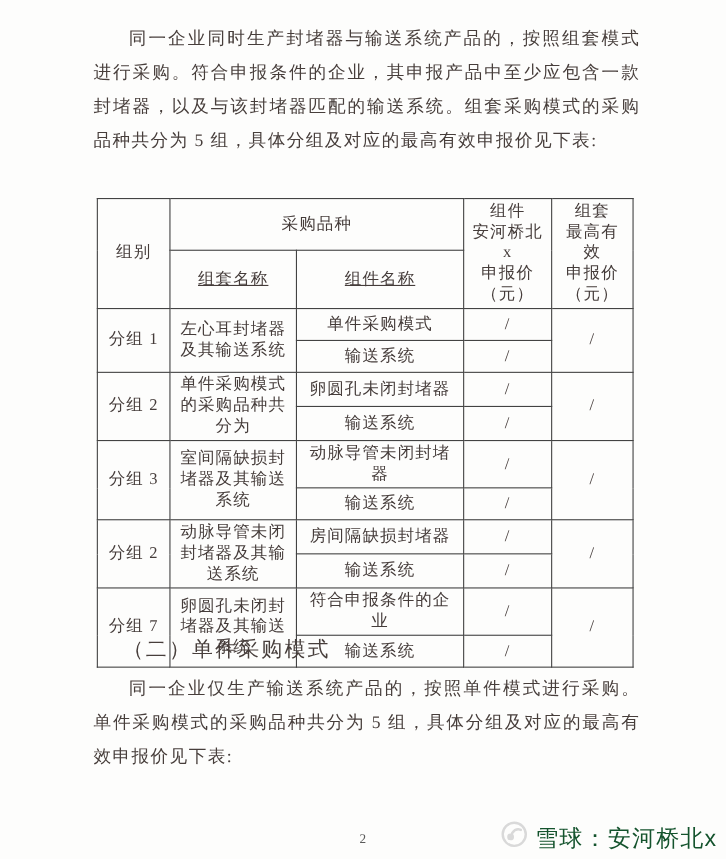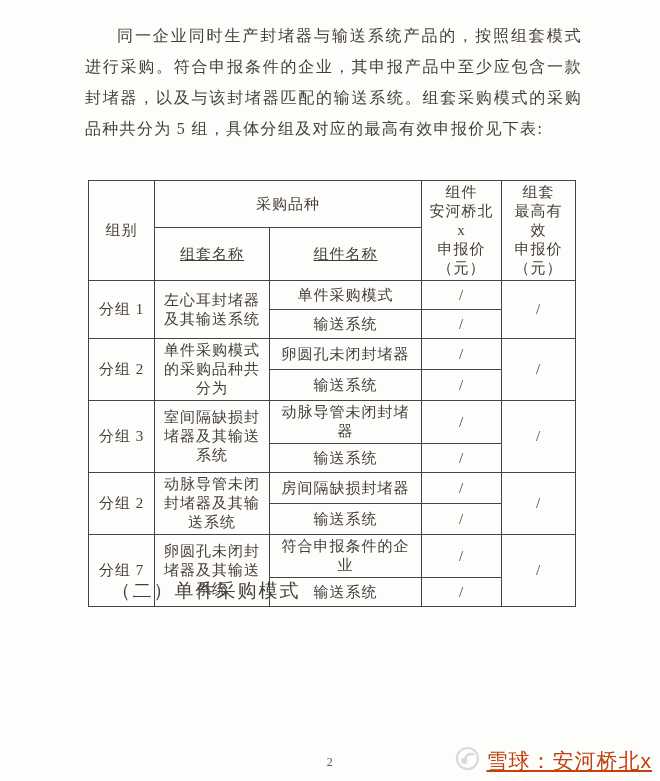--- a/index.html
+++ b/index.html
@@ -73,26 +73,25 @@
     color: #5a5a5a;
     letter-spacing: 0.5px;
   }
   .watermark {
     position: absolute;
     right: 8px;
     top: 746px;
     display: flex;
     align-items: center;
     gap: 7px;
-    color: #c2410c;
+    color: #14532d;
     font-size: 21px;
     letter-spacing: 1px;
     font-family: "Liberation Sans", "DejaVu Sans", sans-serif;
     user-select: none;
-    text-decoration: underline;
   }
   .watermark .logo { display: block; }
 </style>
 </head>
 <body>
 
 <div class="page">
 
   <p class="para para-1">同一企业同时生产封堵器与输送系统产品的，按照组套模式进行采购。符合申报条件的企业，其申报产品中至少应包含一款封堵器，以及与该封堵器匹配的输送系统。组套采购模式的采购品种共分为 5 组，具体分组及对应的最高有效申报价见下表:</p>
 
@@ -179,20 +178,21 @@
       </tr>
       <tr class="drow">
         <td>输送系统</td>
         <td class="slash">/</td>
       </tr>
     </tbody>
   </table>
 
   <p class="section-heading">（二）单件采购模式</p>
 
+  <p class="para para-2">同一企业仅生产输送系统产品的，按照单件模式进行采购。单件采购模式的采购品种共分为 5 组，具体分组及对应的最高有效申报价见下表:</p>
 
   <div class="page-number">2</div>
 
   <div class="watermark">
     <span class="logo">
       <svg width="25" height="25" viewBox="0 0 25 25">
         <circle cx="12.5" cy="12.5" r="10.5" fill="none" stroke="#d9d9d9" stroke-width="2.2"></circle>
         <circle cx="9.2" cy="14.8" r="3.1" fill="#d9d9d9"></circle>
         <path d="M 10.5 11.5 Q 14 6.5 18.5 8.5" fill="none" stroke="#d9d9d9" stroke-width="2.2" stroke-linecap="round"></path>
       </svg>

